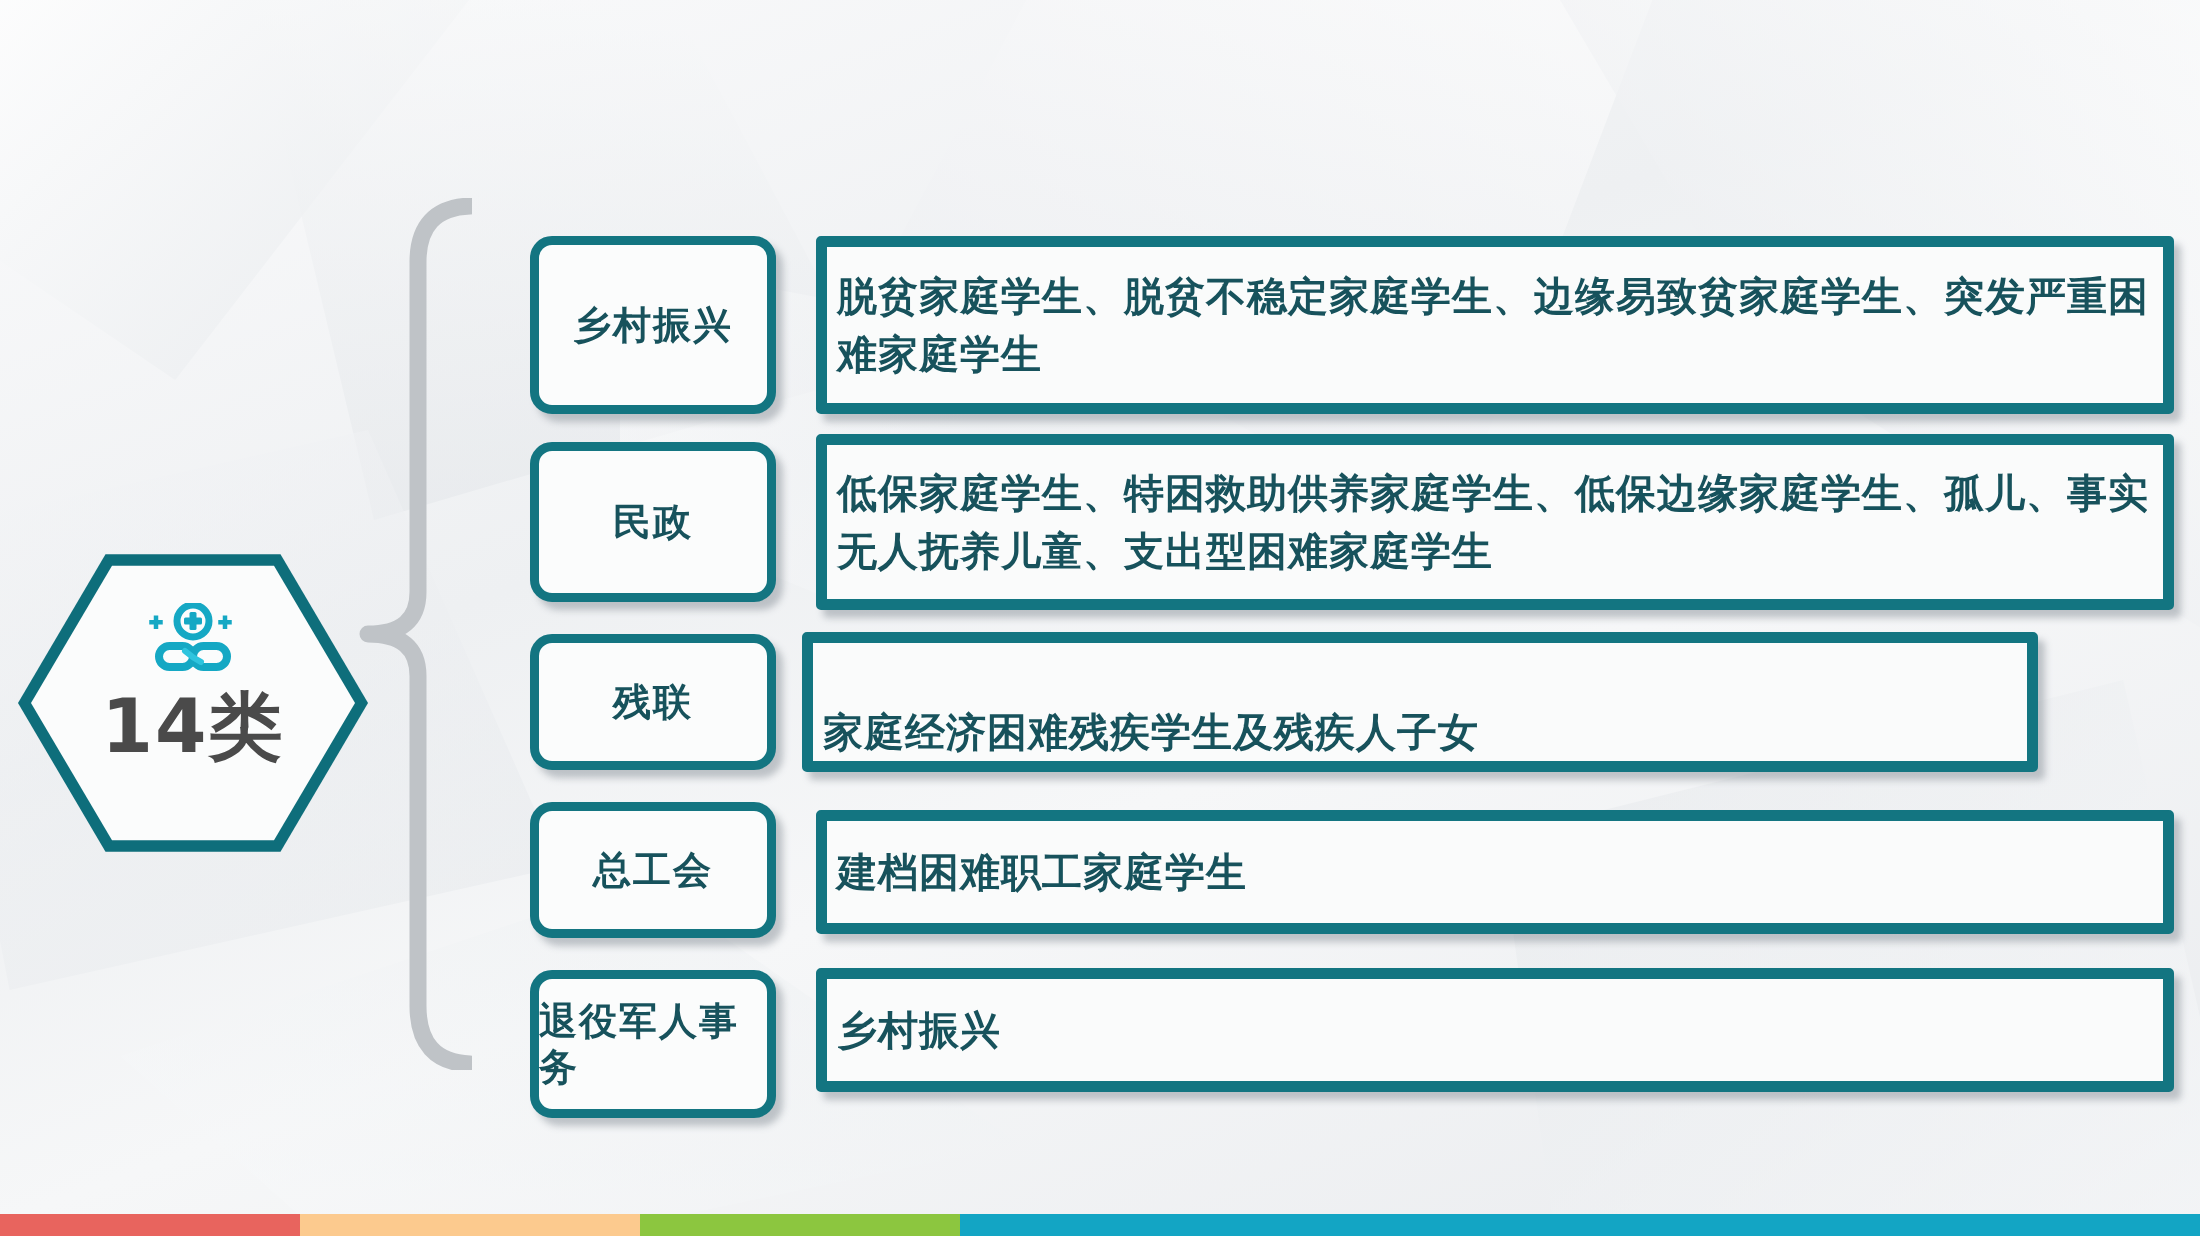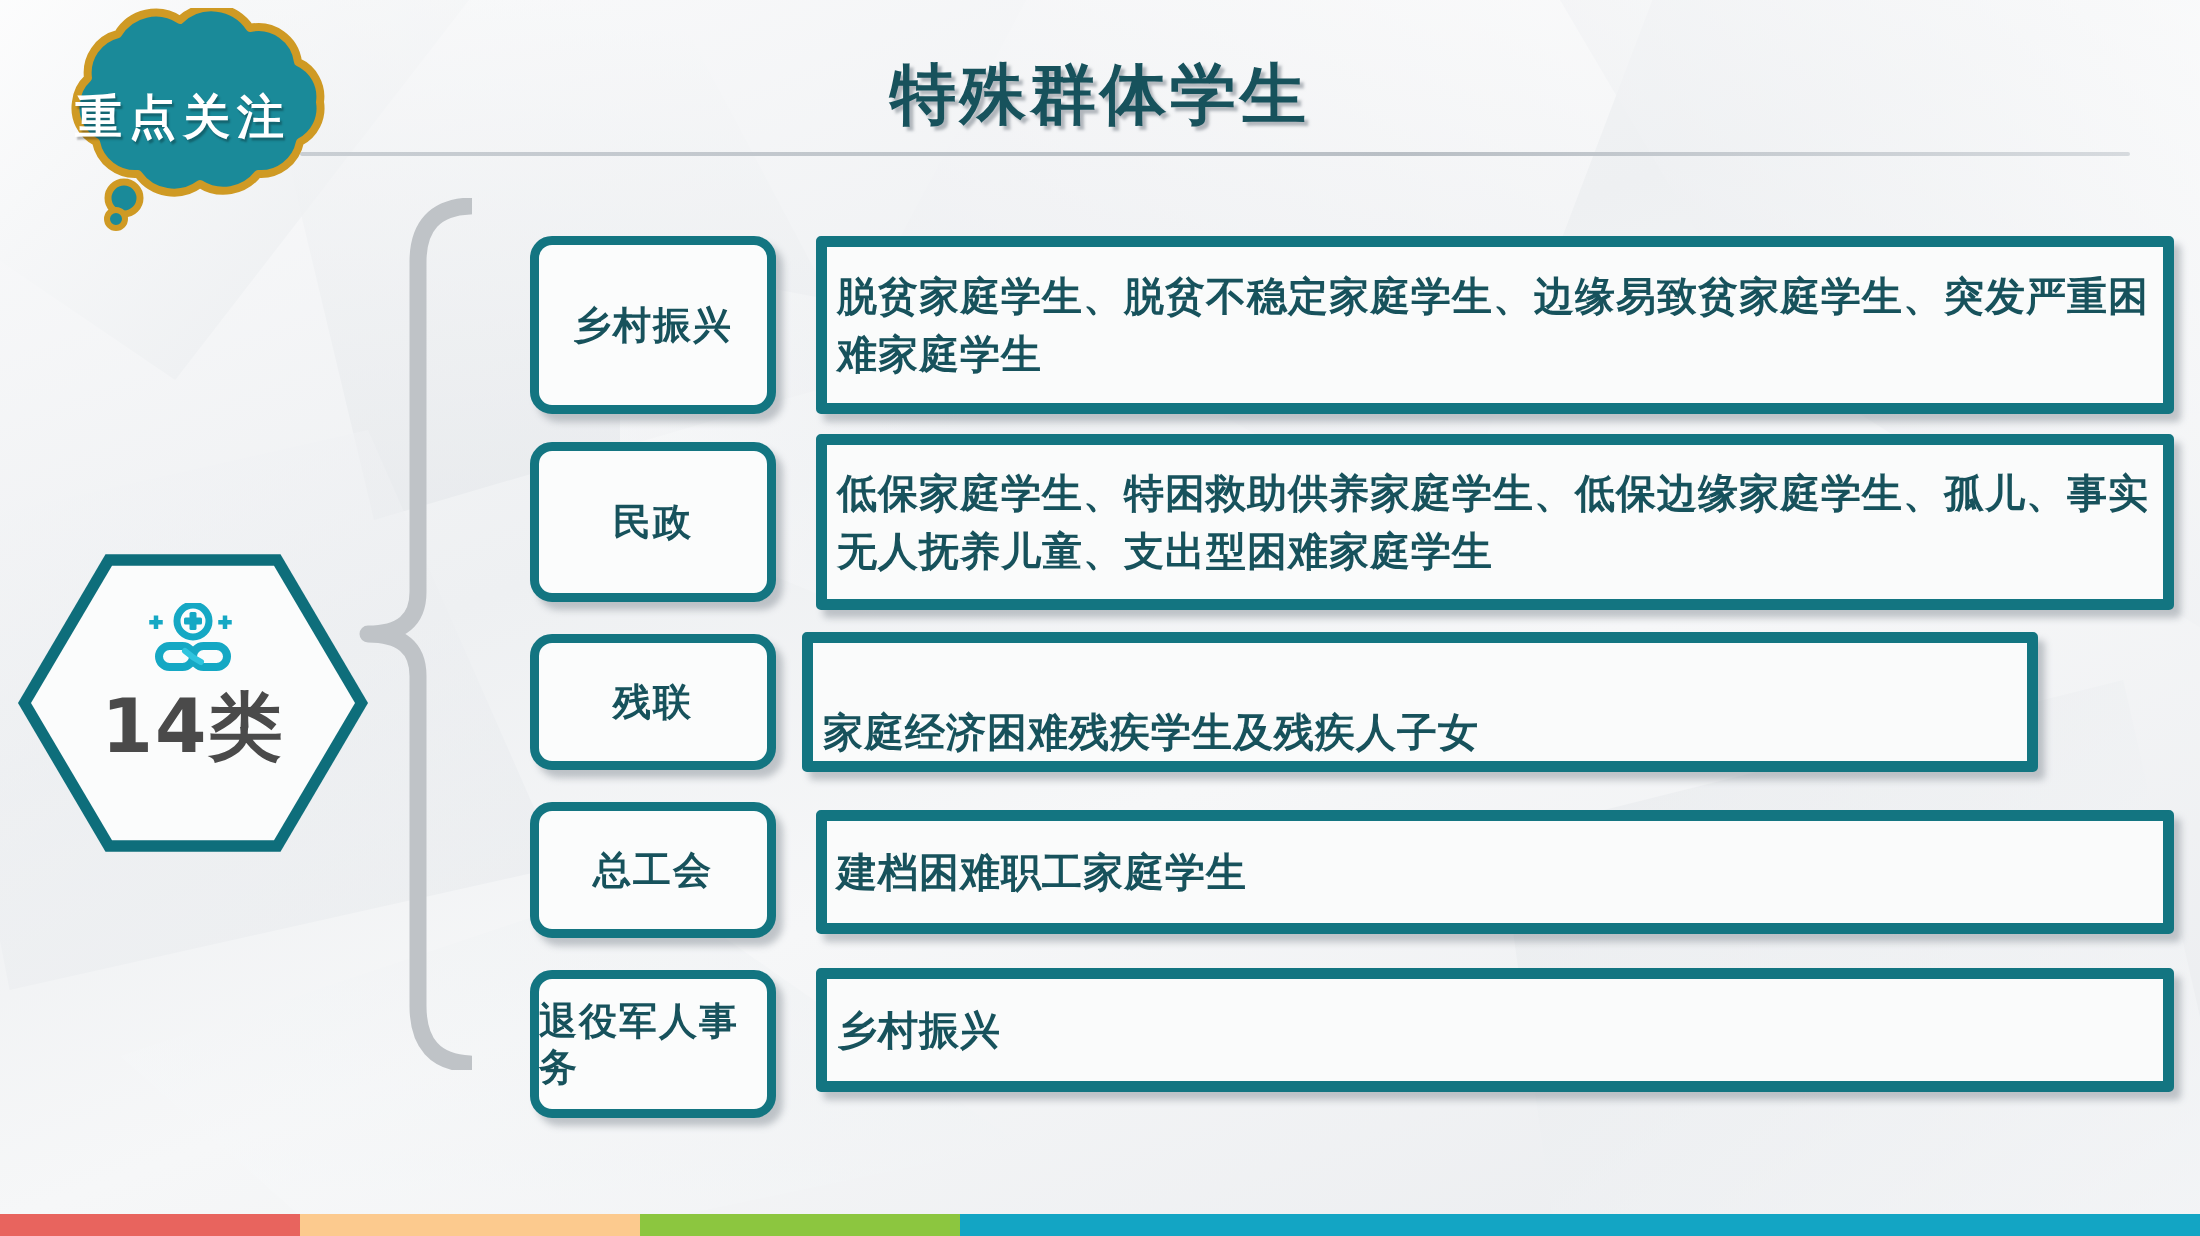--- a/index.html
+++ b/index.html
@@ -131,37 +131,21 @@
 
   <div class="poly p1"></div>
   <div class="poly p2"></div>
   <div class="poly p3"></div>
   <div class="poly p4"></div>
   <div class="poly p5"></div>
   <div class="poly p6"></div>
   <div class="poly p7"></div>
   <div class="poly p8"></div>
 
-  <div id="title-block">
-    <div id="page-title" style="color: rgb(23, 82, 92);">特殊群体学生</div>
-    <div id="title-rule"></div>
-  </div>
-
-  <div id="cloud-badge">
-    <svg width="330" height="230" viewBox="0 0 330 230">
-      <g filter="none">
-        <path d="M70 70 a40 40 0 0 1 30 -44 a44 44 0 0 1 62 -14 a46 46 0 0 1 70 8 a40 40 0 0 1 48 34 a38 38 0 0 1 22 40
-                 a38 38 0 0 1 -20 40 a40 40 0 0 1 -42 32 a44 44 0 0 1 -58 10 a44 44 0 0 1 -62 -10 a40 40 0 0 1 -42 -32
-                 a38 38 0 0 1 -20 -40 a38 38 0 0 1 12 -24 z" fill="#1a8a99" stroke="#cf9a24" stroke-width="8" stroke-linejoin="round"></path>
-        <circle cx="106" cy="190" r="16" fill="#1a8a99" stroke="#cf9a24" stroke-width="7"></circle>
-        <circle cx="98" cy="211" r="9" fill="#1a8a99" stroke="#cf9a24" stroke-width="6"></circle>
-      </g>
-    </svg>
-    <div id="cloud-label">重点关注</div>
-  </div>
+
 
   <div id="hex-badge">
     <div class="hex-outer" style="background: rgb(14, 110, 123);"></div>
     <div class="hex-inner"></div>
     <div id="hex-icon">
       <svg width="96" height="70" viewBox="0 0 96 70">
         <g fill="#15a8c4">
           <circle cx="48" cy="18" r="16" fill="none" stroke="#15a8c4" stroke-width="7"></circle>
           <rect x="44.5" y="9" width="7" height="18" rx="1.5"></rect>
           <rect x="39" y="14.5" width="18" height="7" rx="1.5"></rect>

